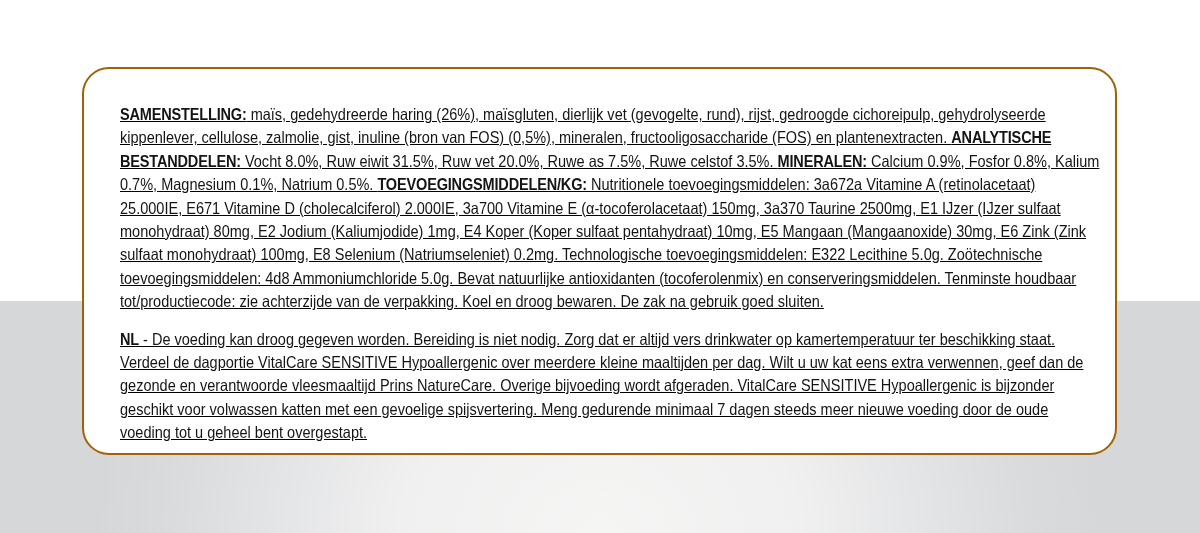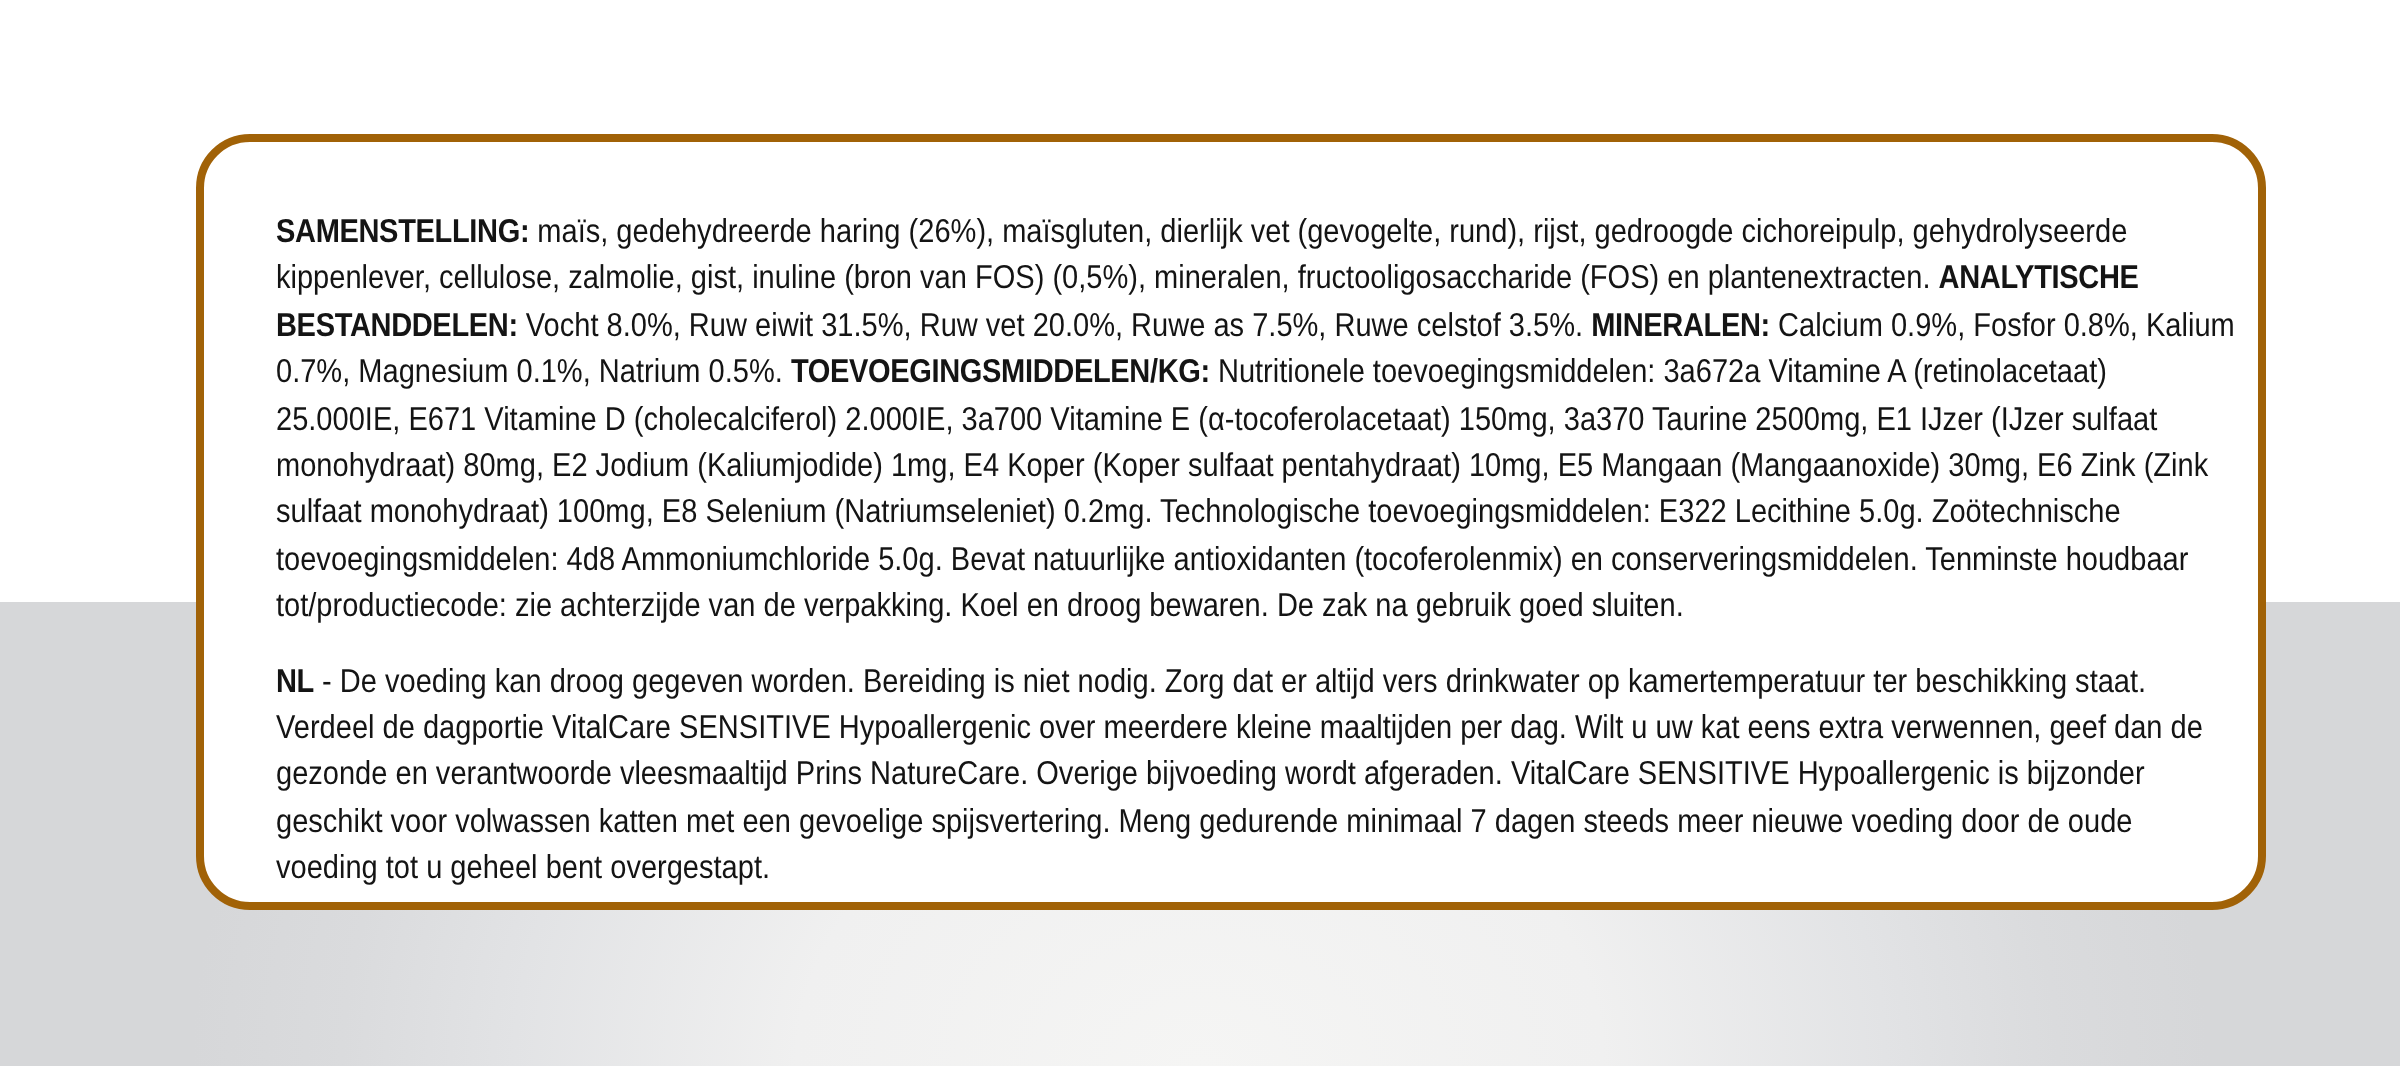--- a/index.html
+++ b/index.html
@@ -21,29 +21,30 @@
     left: 0;
     top: 301px;
     width: 1200px;
     height: 232px;
     background: radial-gradient(ellipse 42% 170% at 50% 100%,
       #f5f5f4 0%, #f0f0f0 40%, #e2e3e5 68%, #dadbdd 85%, #d6d7d9 100%);
   }
   
   .card {
     position: absolute;
-    left: 98px;
+    left: 82px;
     top: 67px;
     width: 1035px;
     height: 388px;
     box-sizing: border-box;
     background: #ffffff;
-    border: 4px solid #a16207;
+    border: 2px solid #a16207;
     border-radius: 27px;
     overflow: hidden;
+    text-decoration: underline;
   }
   .text-block {
     padding: 34px 26px 0 36px;
     color: #141414;
     font-size: 16.5px;
     line-height: 23.4px;
   }
   .para {
     transform: scaleX(0.88);
     transform-origin: left top;

